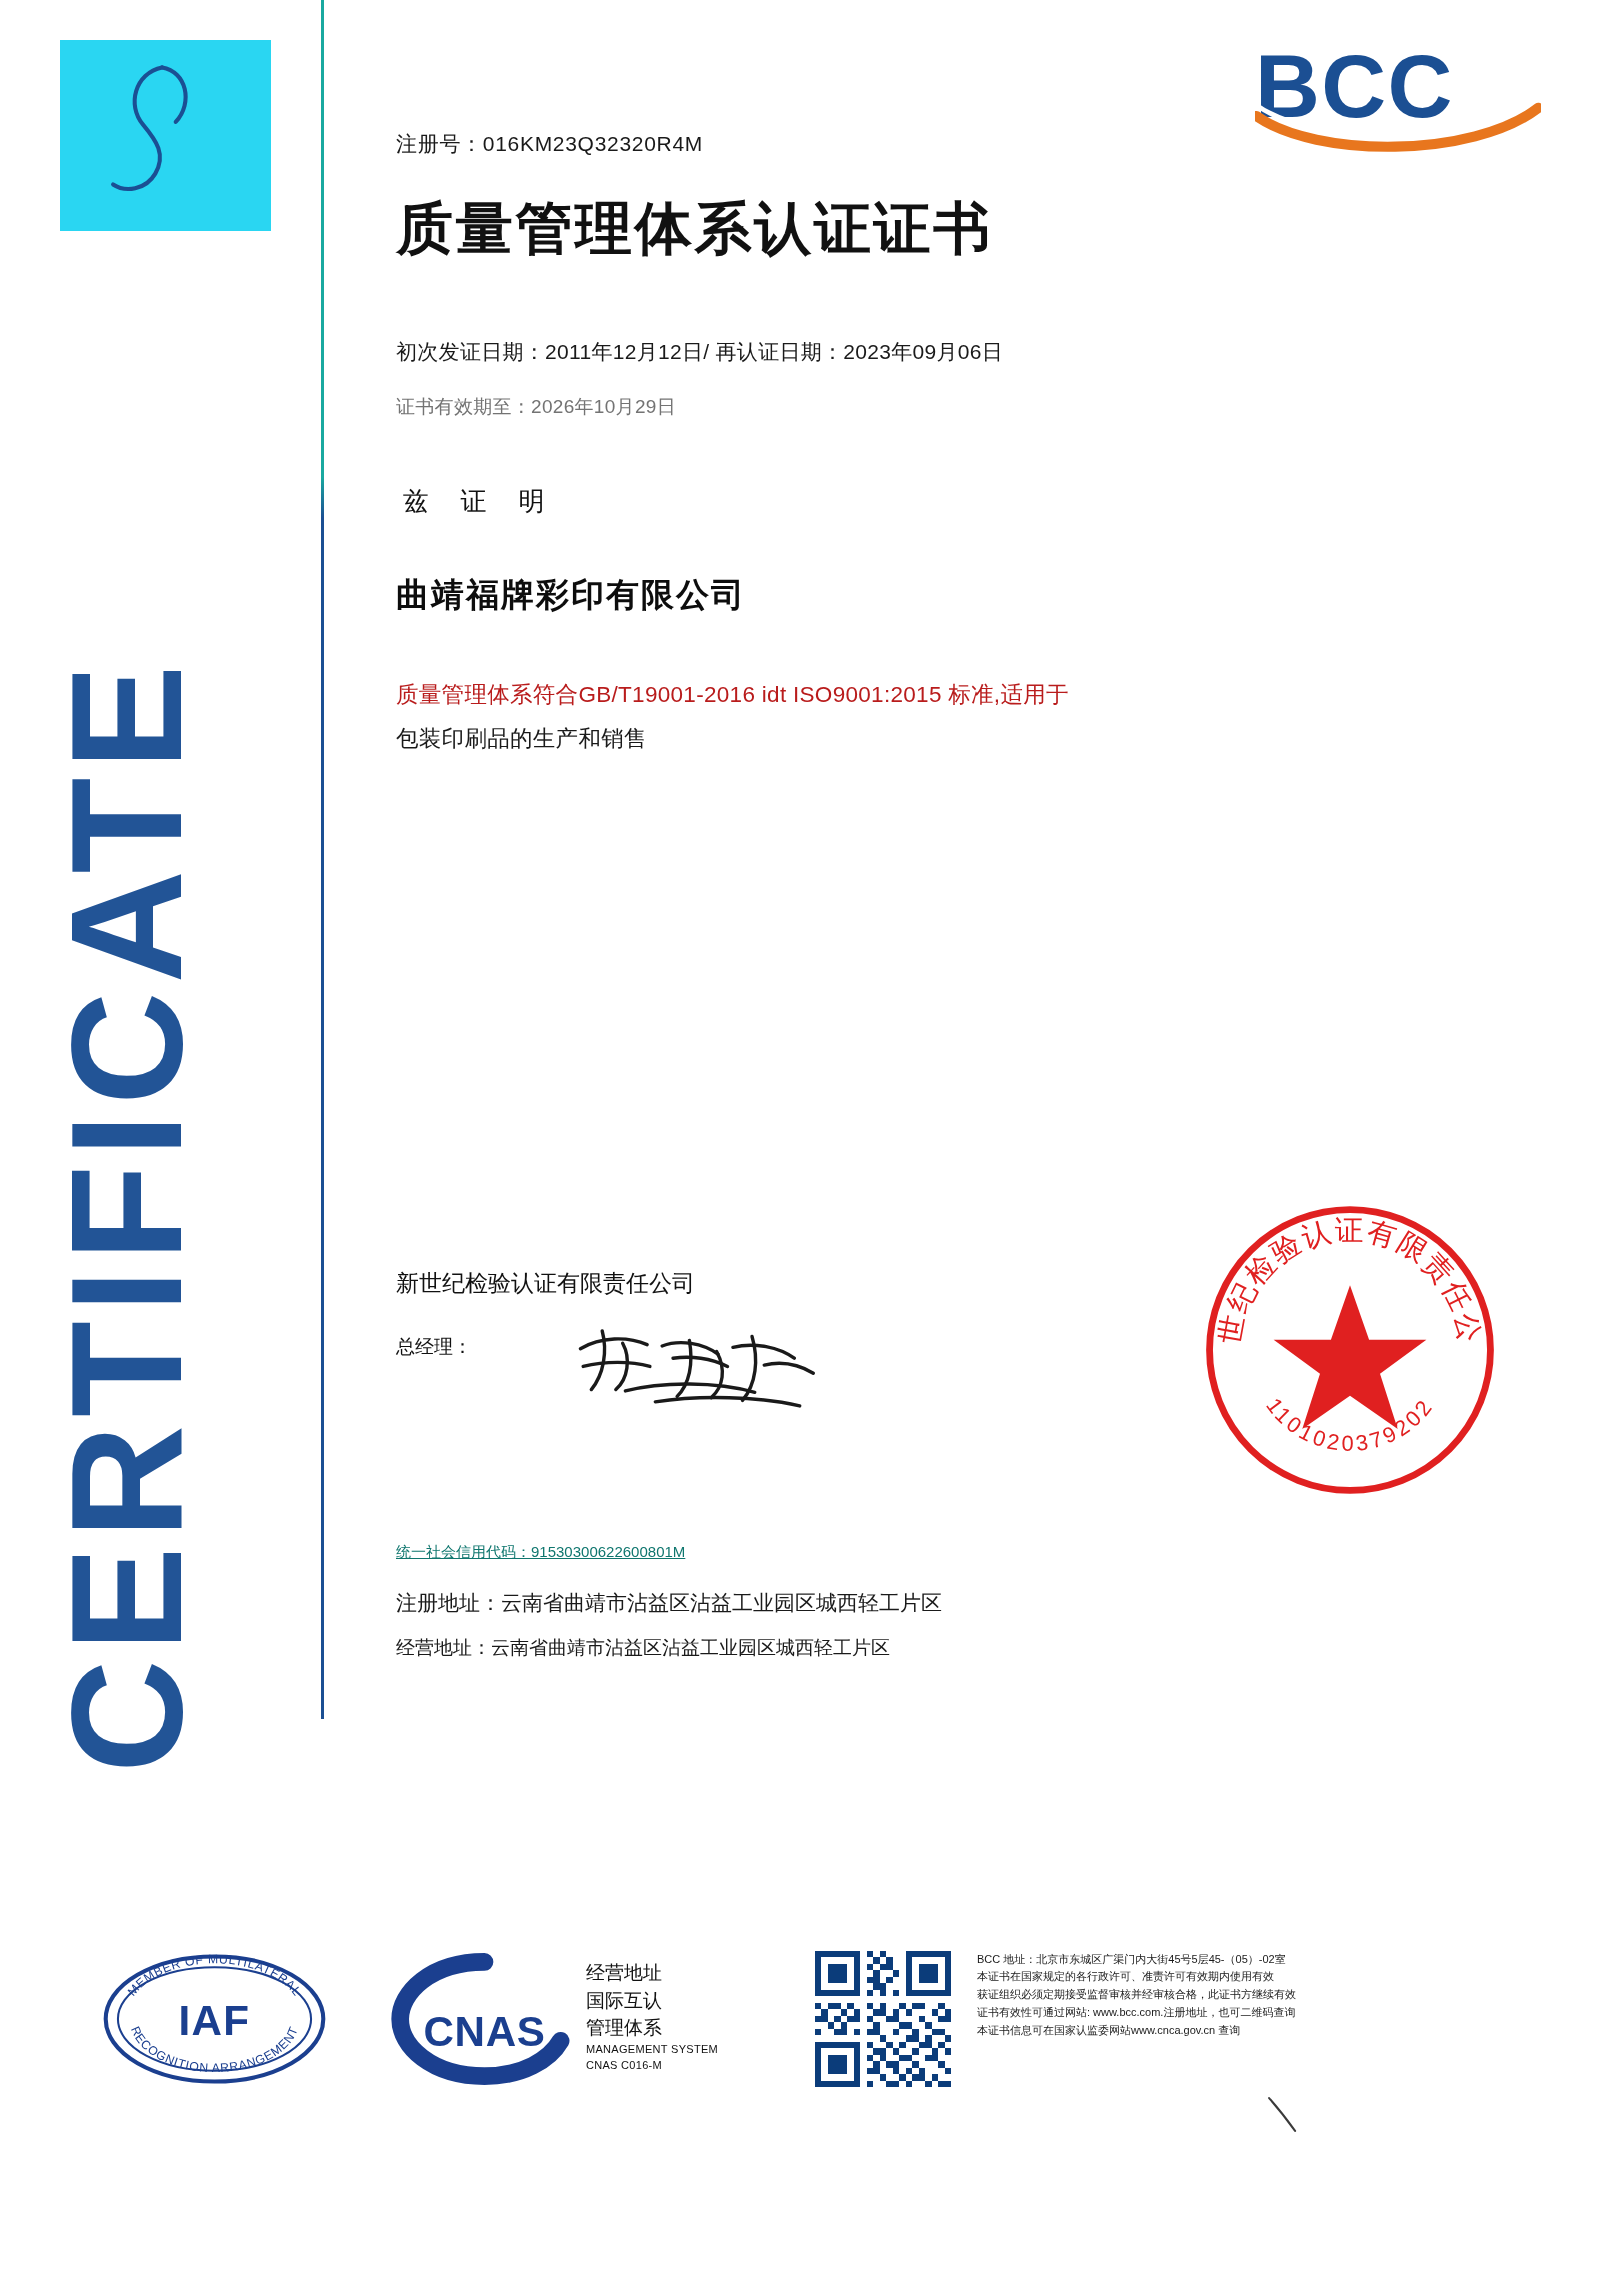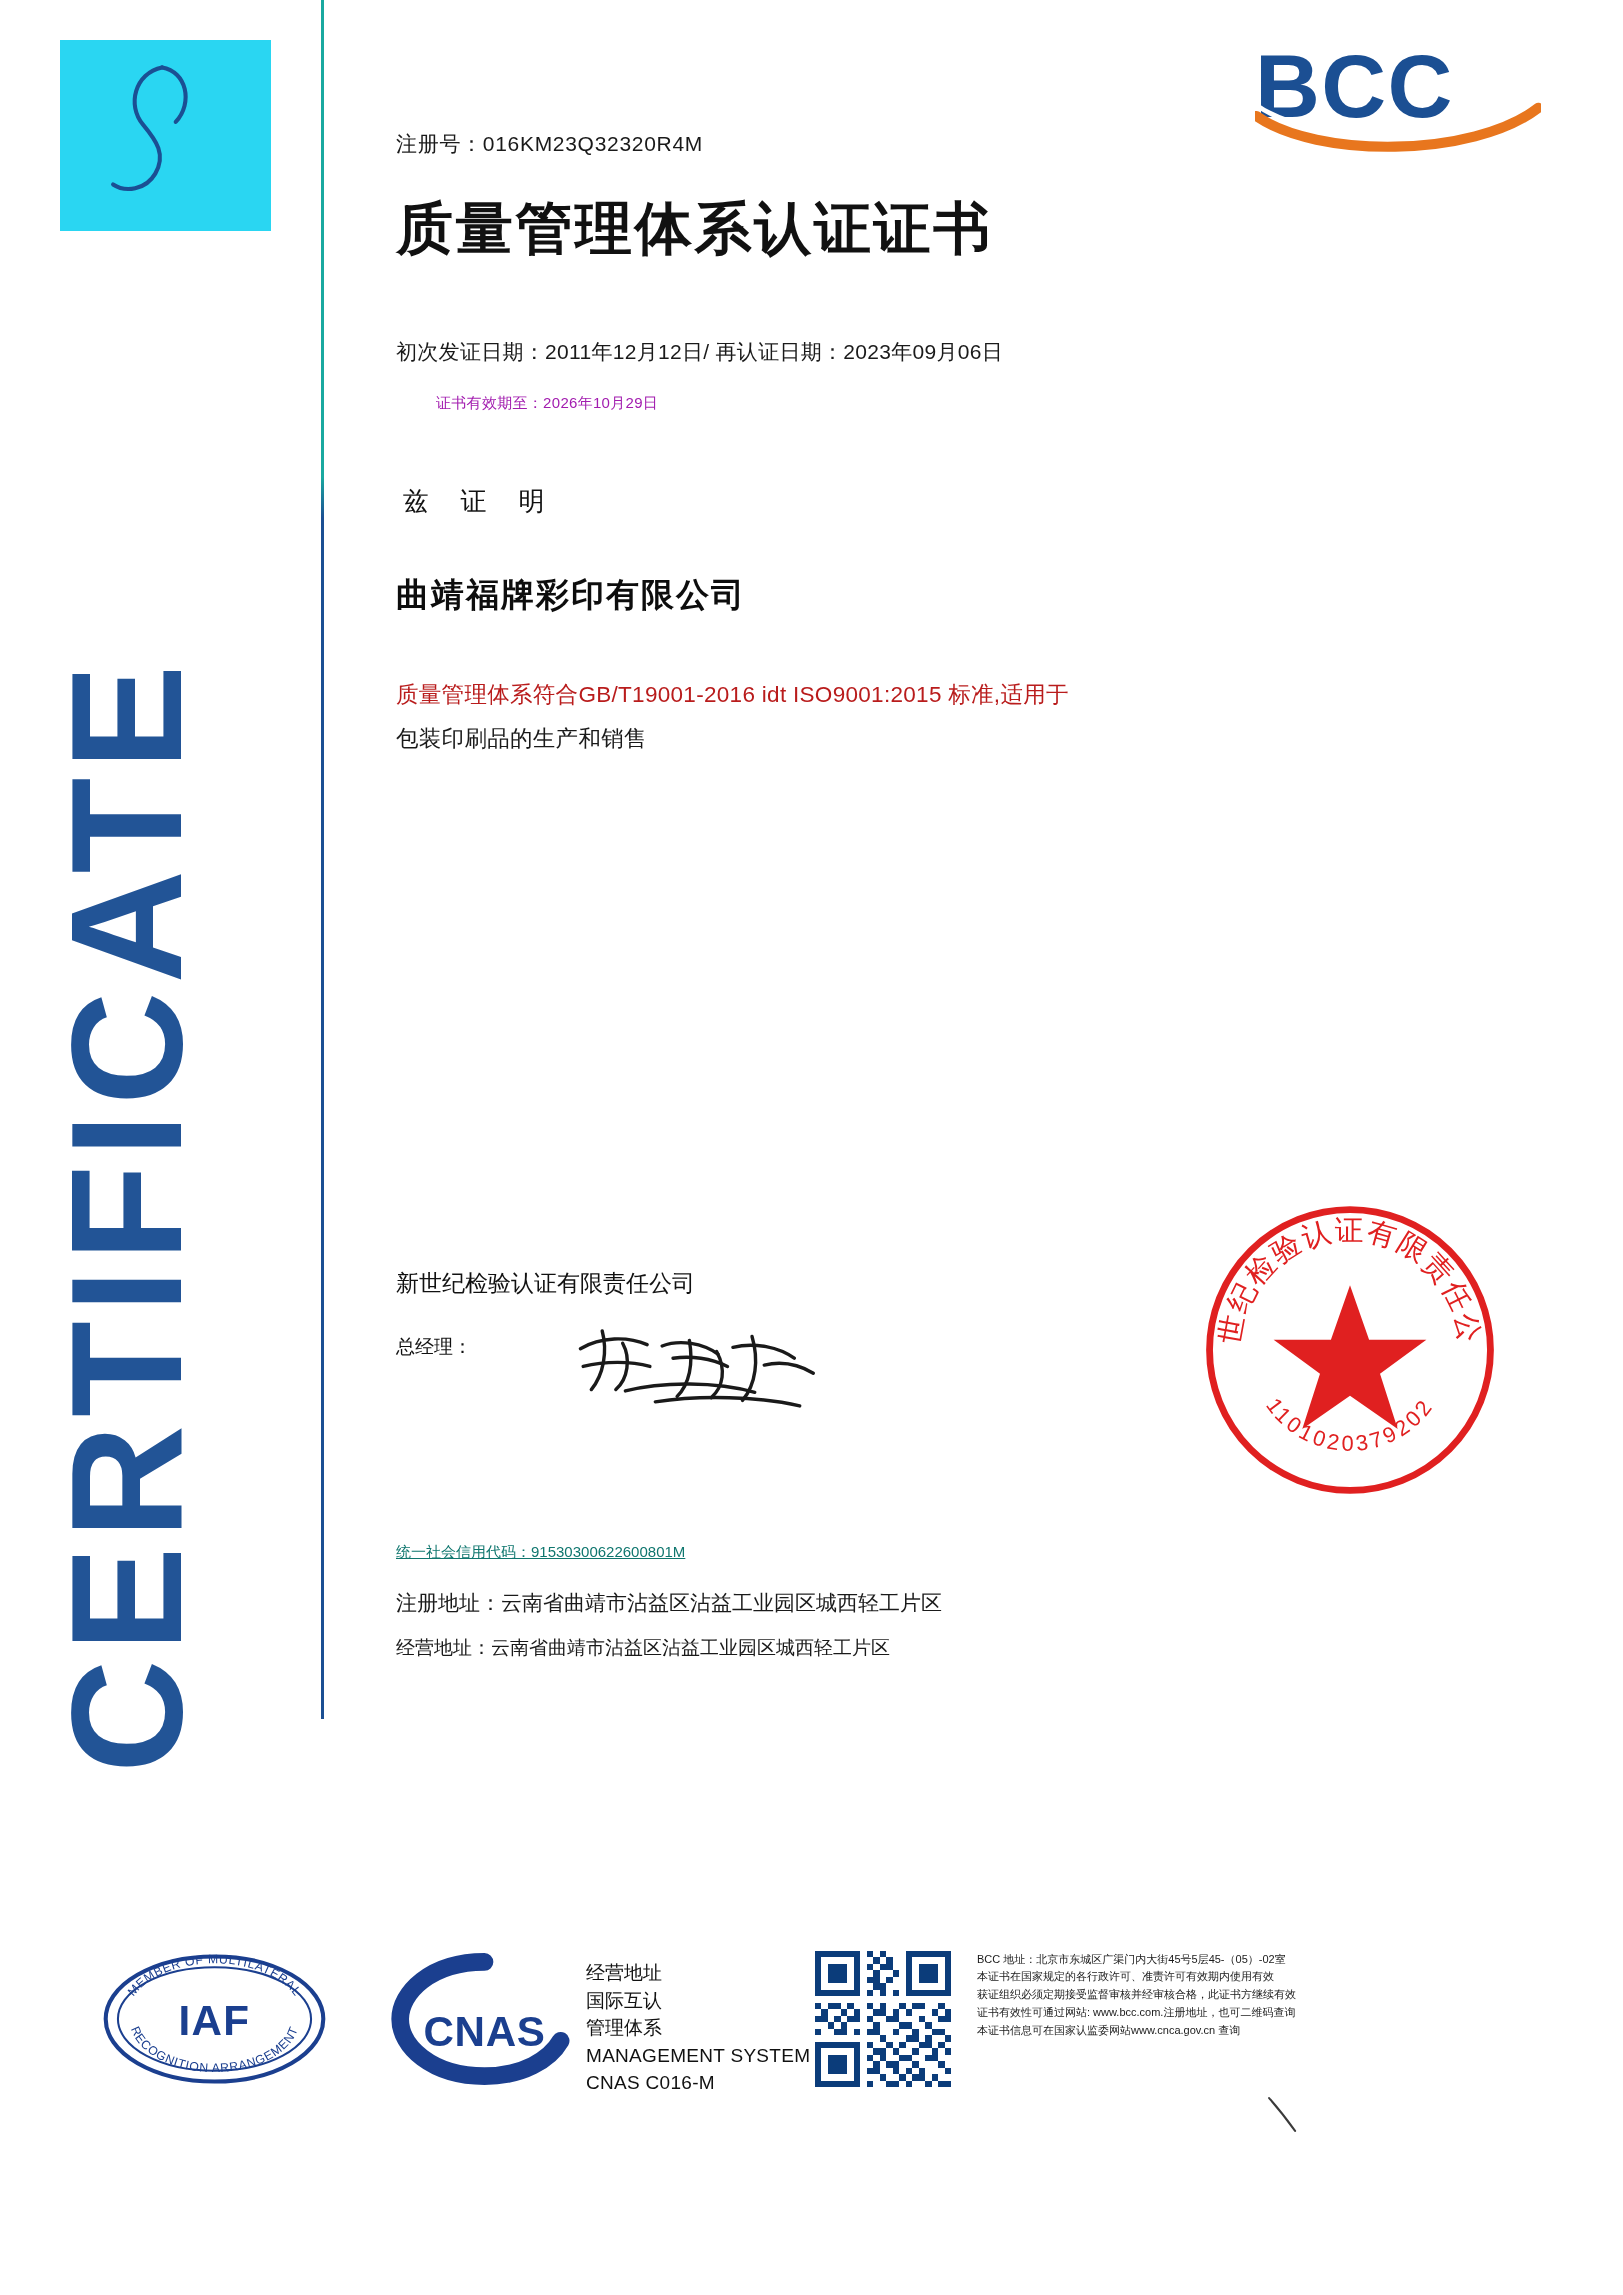--- a/index.html
+++ b/index.html
@@ -99,24 +99,23 @@
     top: 338px;
     left: 0;
     font-size: 21px;
     color: #1a1a1a;
     letter-spacing: 0.3px;
   }
   .date-line-2 {
     position: absolute;
     top: 394px;
     left: 0;
-    font-size: 15px;
-    color: #a21caf;
+    font-size: 19px;
+    color: #737373;
     letter-spacing: 0.3px;
-    margin-left: 40px;
   }
   .hereby {
     position: absolute;
     top: 484px;
     left: 6.8px;
     font-size: 26px;
     color: #111111;
     letter-spacing: 12.3px;
   }
   .company-name {
@@ -227,21 +226,21 @@
     left: 586px;
     top: 29px;
     width: 225px;
     color: #111111;
     line-height: 1.45;
   }
   .cnas-text .cn {
     font-size: 19px;
   }
   .cnas-text .en {
-    font-size: 19px;
+    font-size: 11px;
     letter-spacing: 0.3px;
   }
   .qr-code {
     position: absolute;
     left: 815px;
     top: 20.5px;
     width: 136px;
     height: 136px;
   }
   .footer-notes {

